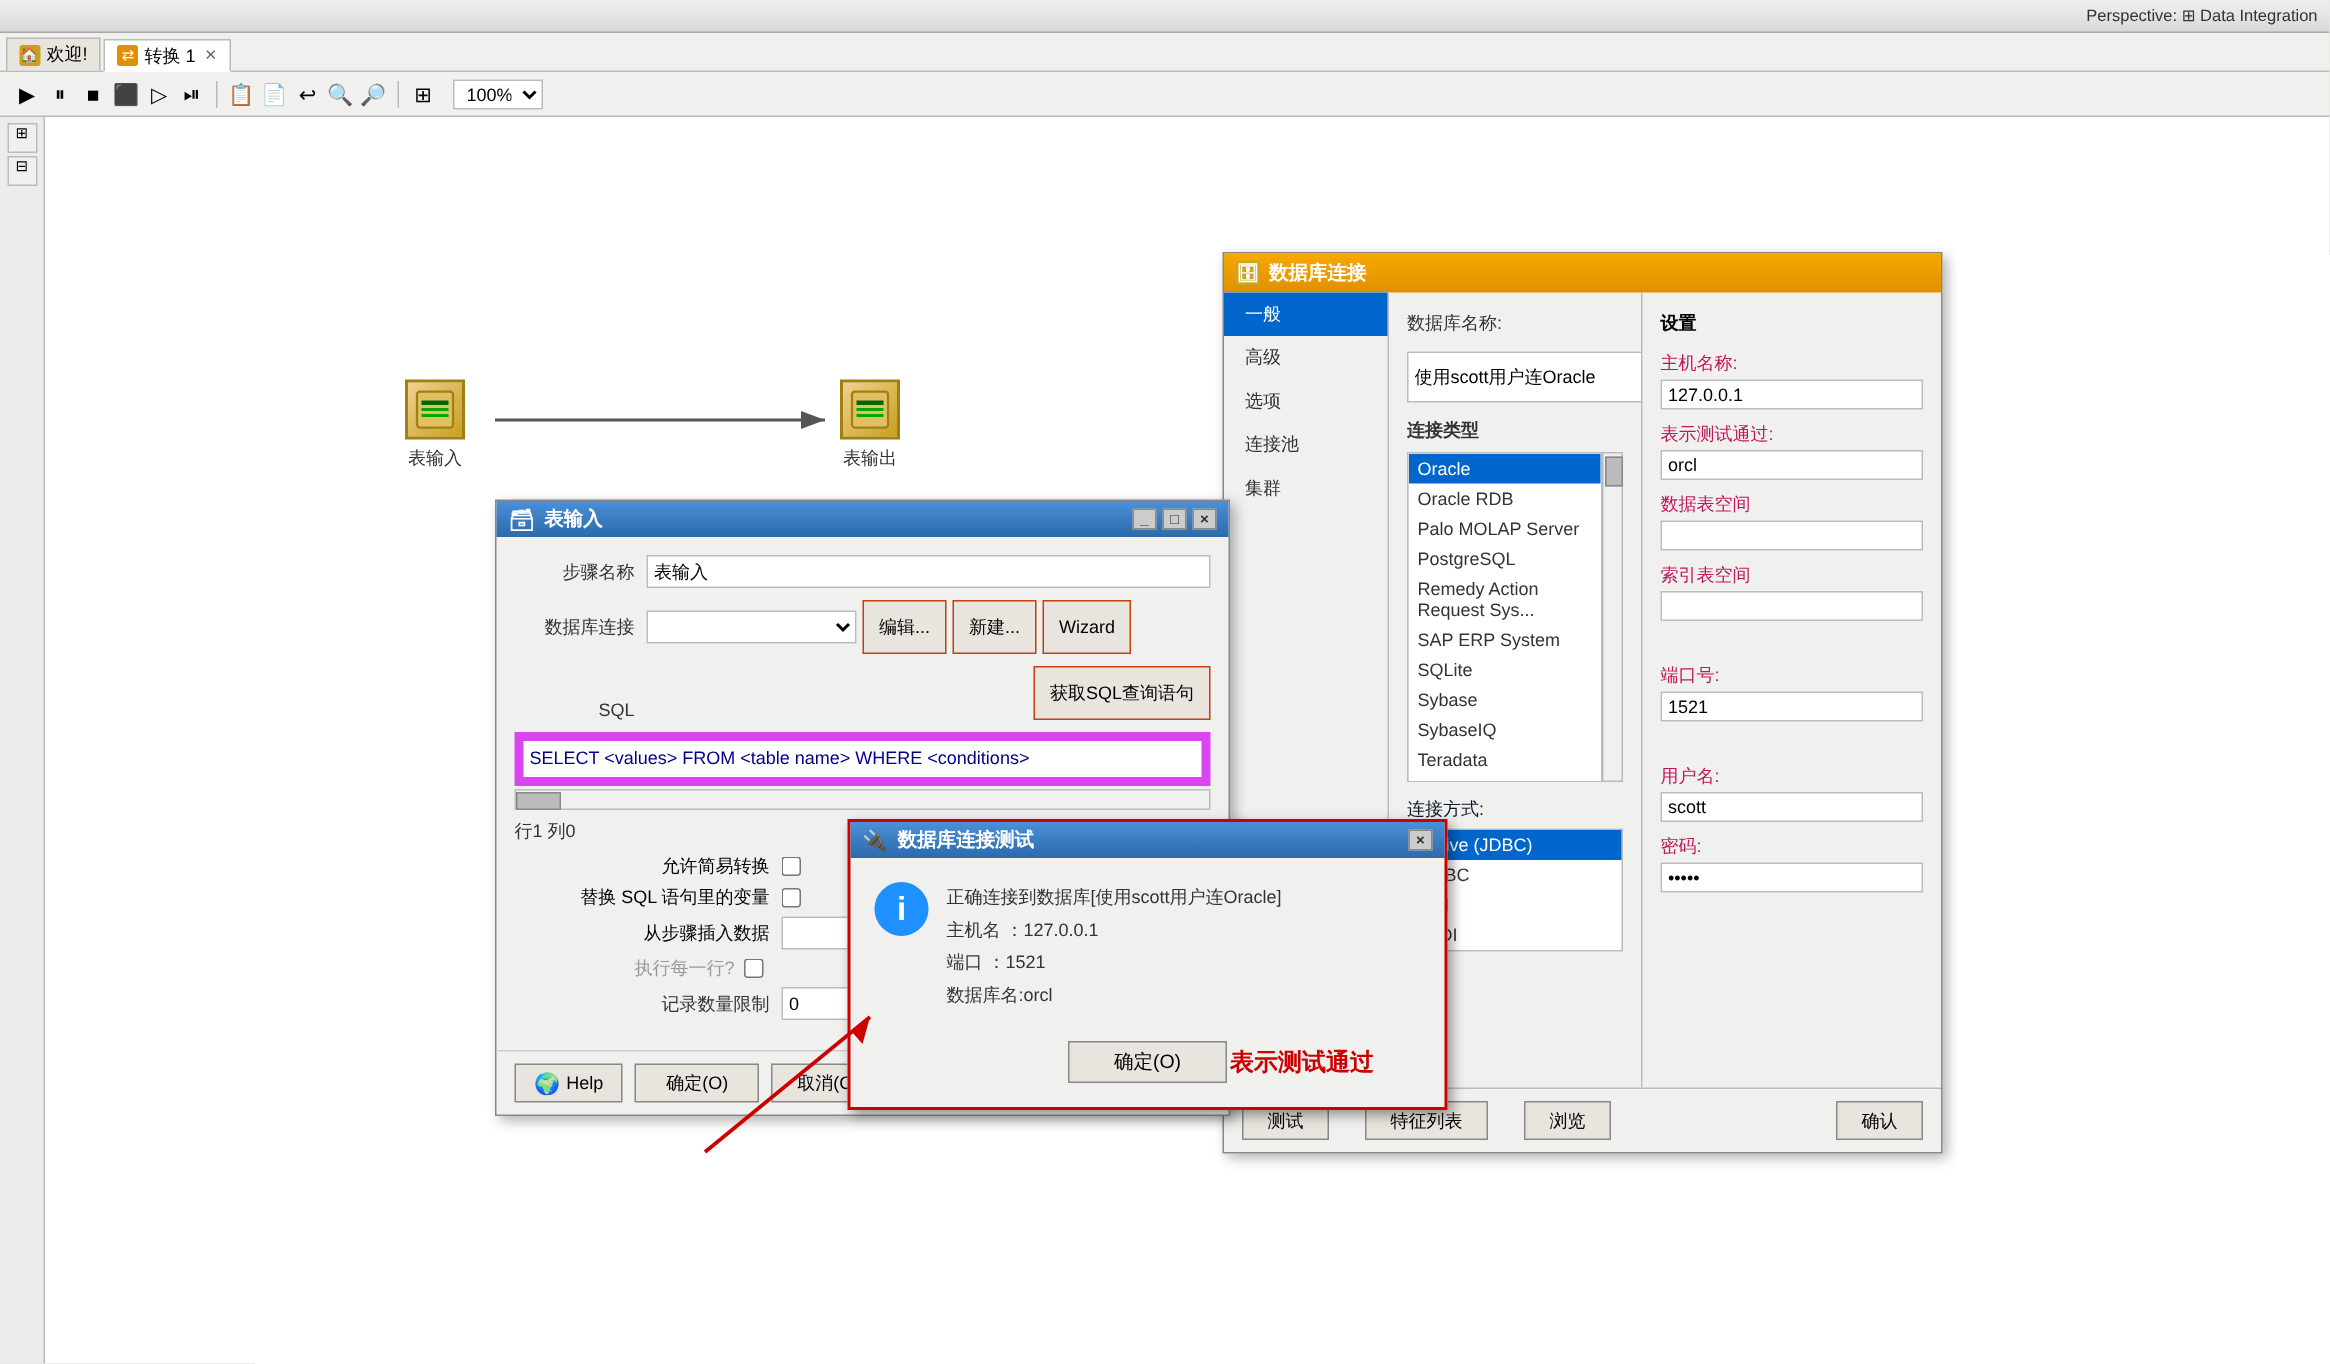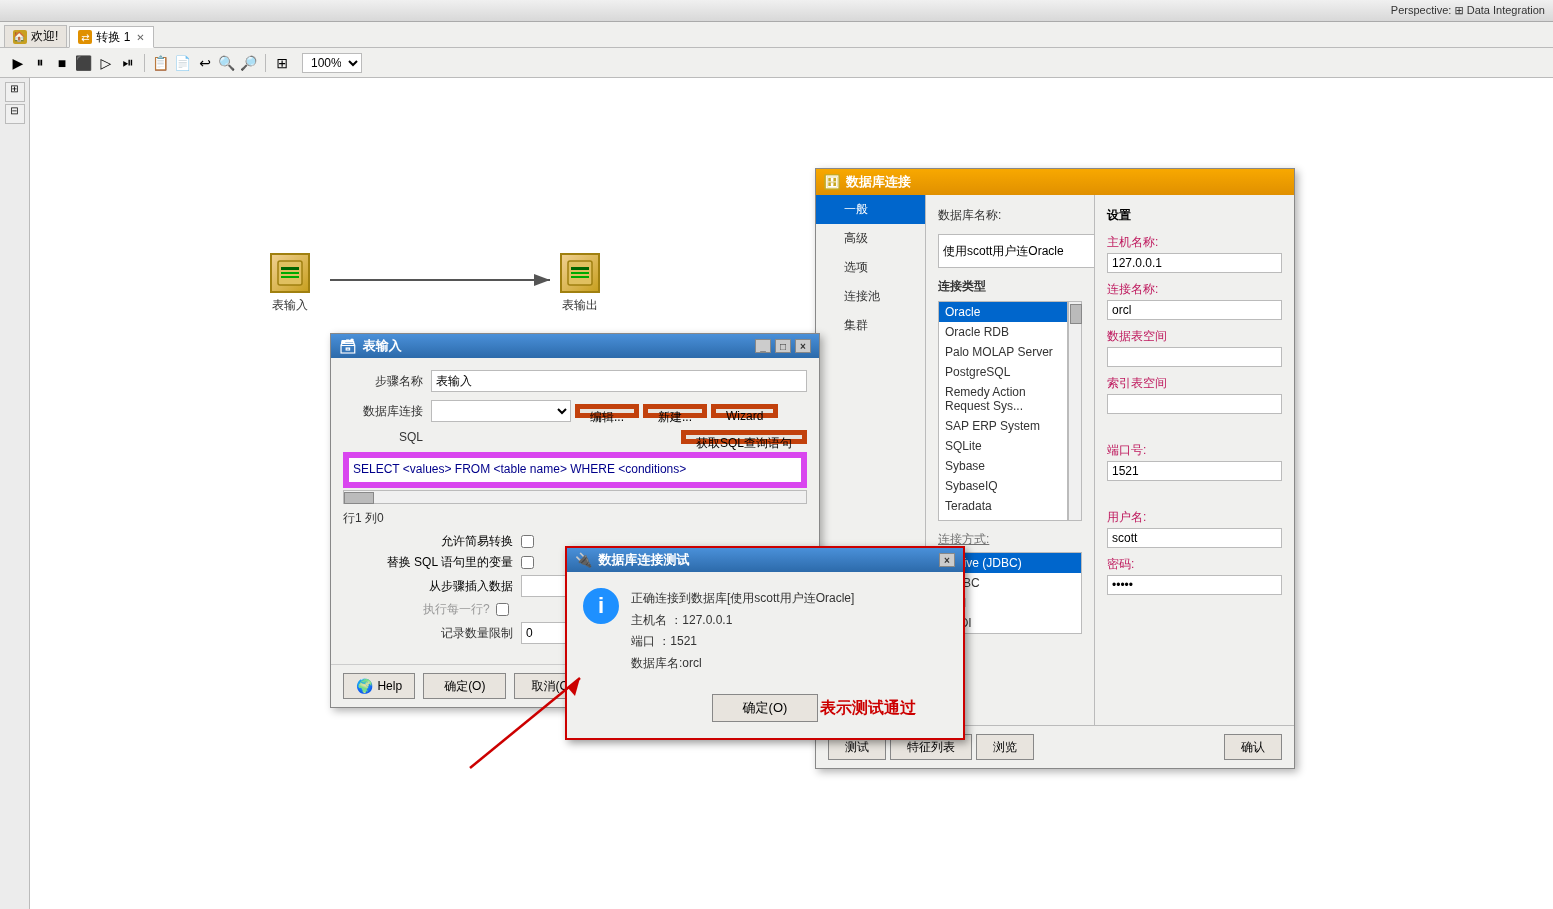--- a/index.html
+++ b/index.html
@@ -233,23 +233,23 @@
       background: white;
     }
     .form-select {
       width: 140px;
       height: 22px;
       border: 1px solid #bbb;
       font-size: 12px;
       background: white;
     }
     .btn-small {
-      height: 14px;
+      height: 36px;
       padding: 0 10px;
-      border: 5px solid #c2410c;
+      border: 1px solid #c2410c;
       background: #e8e4de;
       font-size: 12px;
       cursor: pointer;
       margin-left: 4px;
     }
     .sql-area {
       background: white;
       border: 6px solid #d946ef;
       padding: 4px;
       font-size: 12px;
@@ -355,21 +355,21 @@
     .db-dialog-body {
       display: flex;
       height: 530px;
     }
     .db-sidebar {
       width: 110px;
       border-right: 1px solid #bbb;
       background: #f0f0ee;
     }
     .db-sidebar-item {
-      padding: 6px 28px;
+      padding: 6px 14px;
       font-size: 12px;
       cursor: pointer;
       color: #333;
     }
     .db-sidebar-item.active {
       background: #0066cc;
       color: white;
     }
     .db-main {
       flex: 1;
@@ -440,44 +440,43 @@
       border: 1px solid #bbb;
       padding: 0 4px;
       font-size: 12px;
       background: white;
     }
     .db-connect-method {
       margin-top: 10px;
     }
     .db-method-title {
       font-size: 12px;
-      color: #737373;
+      color: #0f172a;
       margin-bottom: 4px;
-      text-decoration: underline;
     }
     .db-method-list {
       border: 1px solid #bbb;
       background: white;
       font-size: 12px;
     }
     .db-method-item {
       padding: 3px 6px;
       cursor: pointer;
       color: #333;
     }
     .db-method-item.selected {
       background: #0066cc;
       color: white;
     }
     .db-footer {
       border-top: 1px solid #bbb;
       padding: 8px 12px;
       display: flex;
       justify-content: flex-end;
-      gap: 4px;
+      gap: 24px;
     }
     .db-footer-btn {
       height: 26px;
       padding: 0 16px;
       border: 1px solid #888;
       background: #e8e4de;
       font-size: 12px;
       cursor: pointer;
     }
 
@@ -796,21 +795,21 @@
           </div>
         </div>
 
         <div class="db-right-panel">
           <div class="db-right-title">设置</div>
           <div class="db-right-field">
             <div class="db-right-label">主机名称:</div>
             <input class="db-right-input" type="text" value="127.0.0.1" style="">
           </div>
           <div class="db-right-field">
-            <div class="db-right-label">连接名称:</div>
+            <div class="db-right-label">表示测试通过:</div>
             <input class="db-right-input" type="text" value="orcl" style="">
           </div>
           <div class="db-right-field">
             <div class="db-right-label">数据表空间</div>
             <input class="db-right-input" type="text" value="" style="">
           </div>
           <div class="db-right-field">
             <div class="db-right-label">索引表空间</div>
             <input class="db-right-input" type="text" value="" style="">
           </div>

